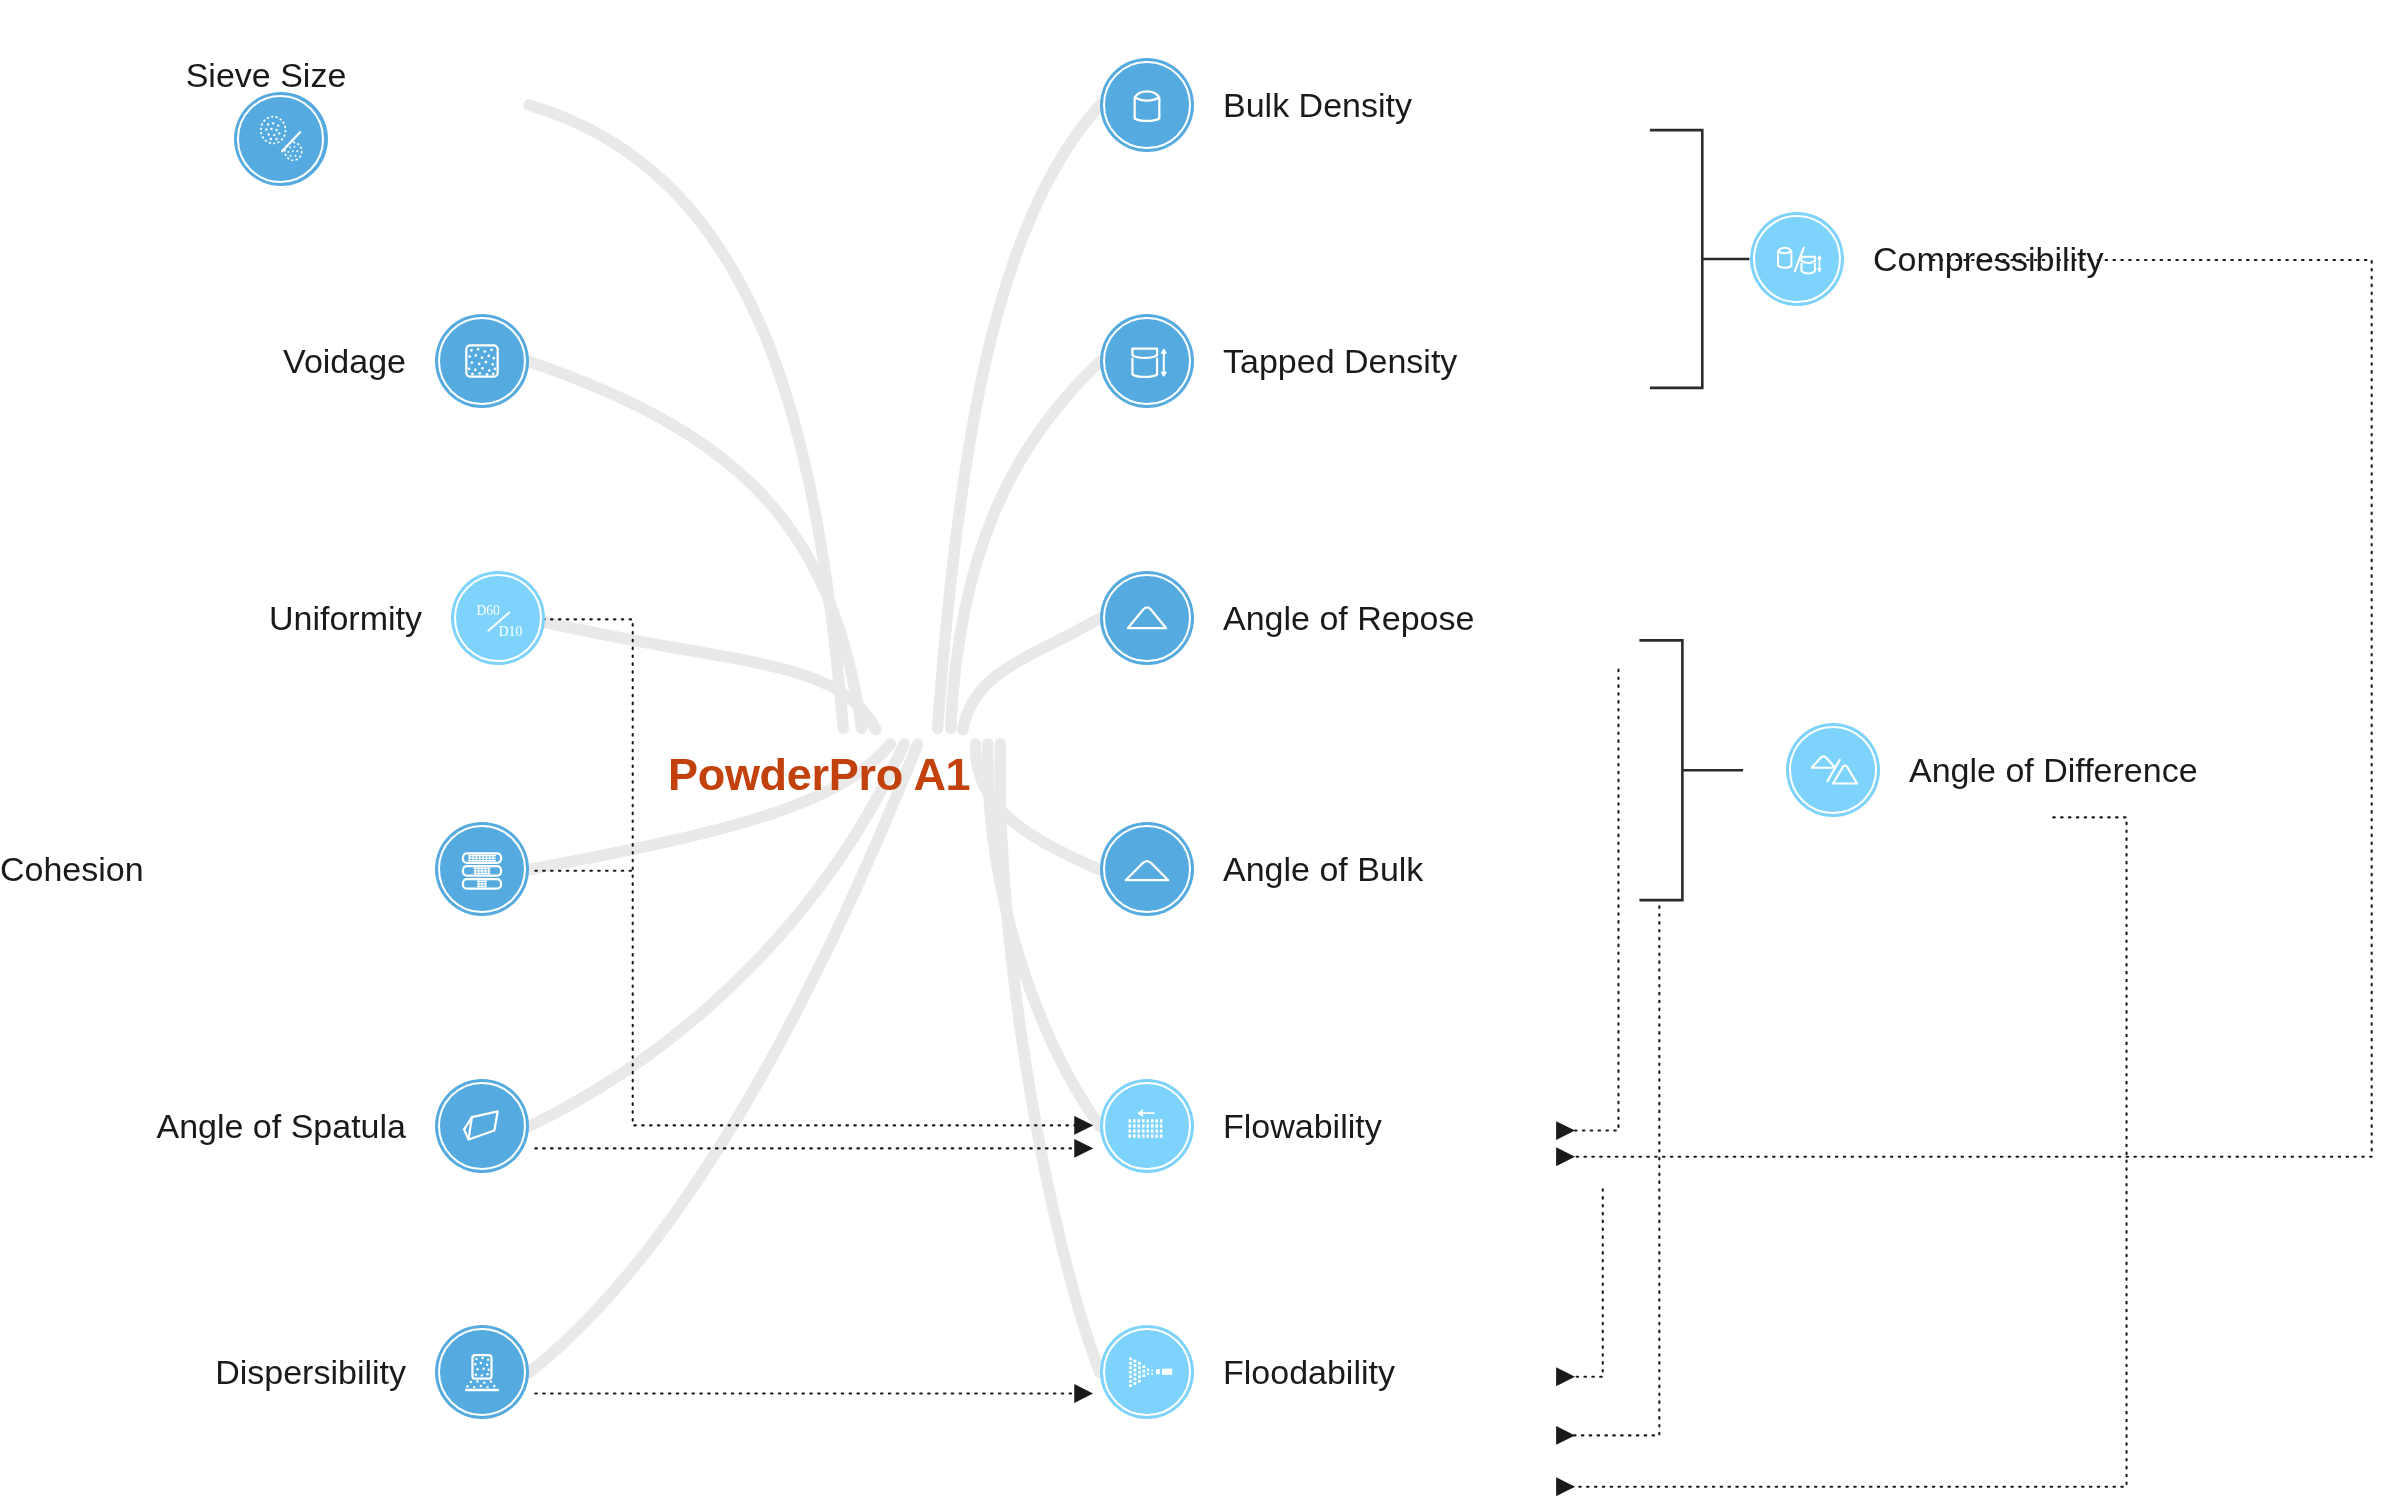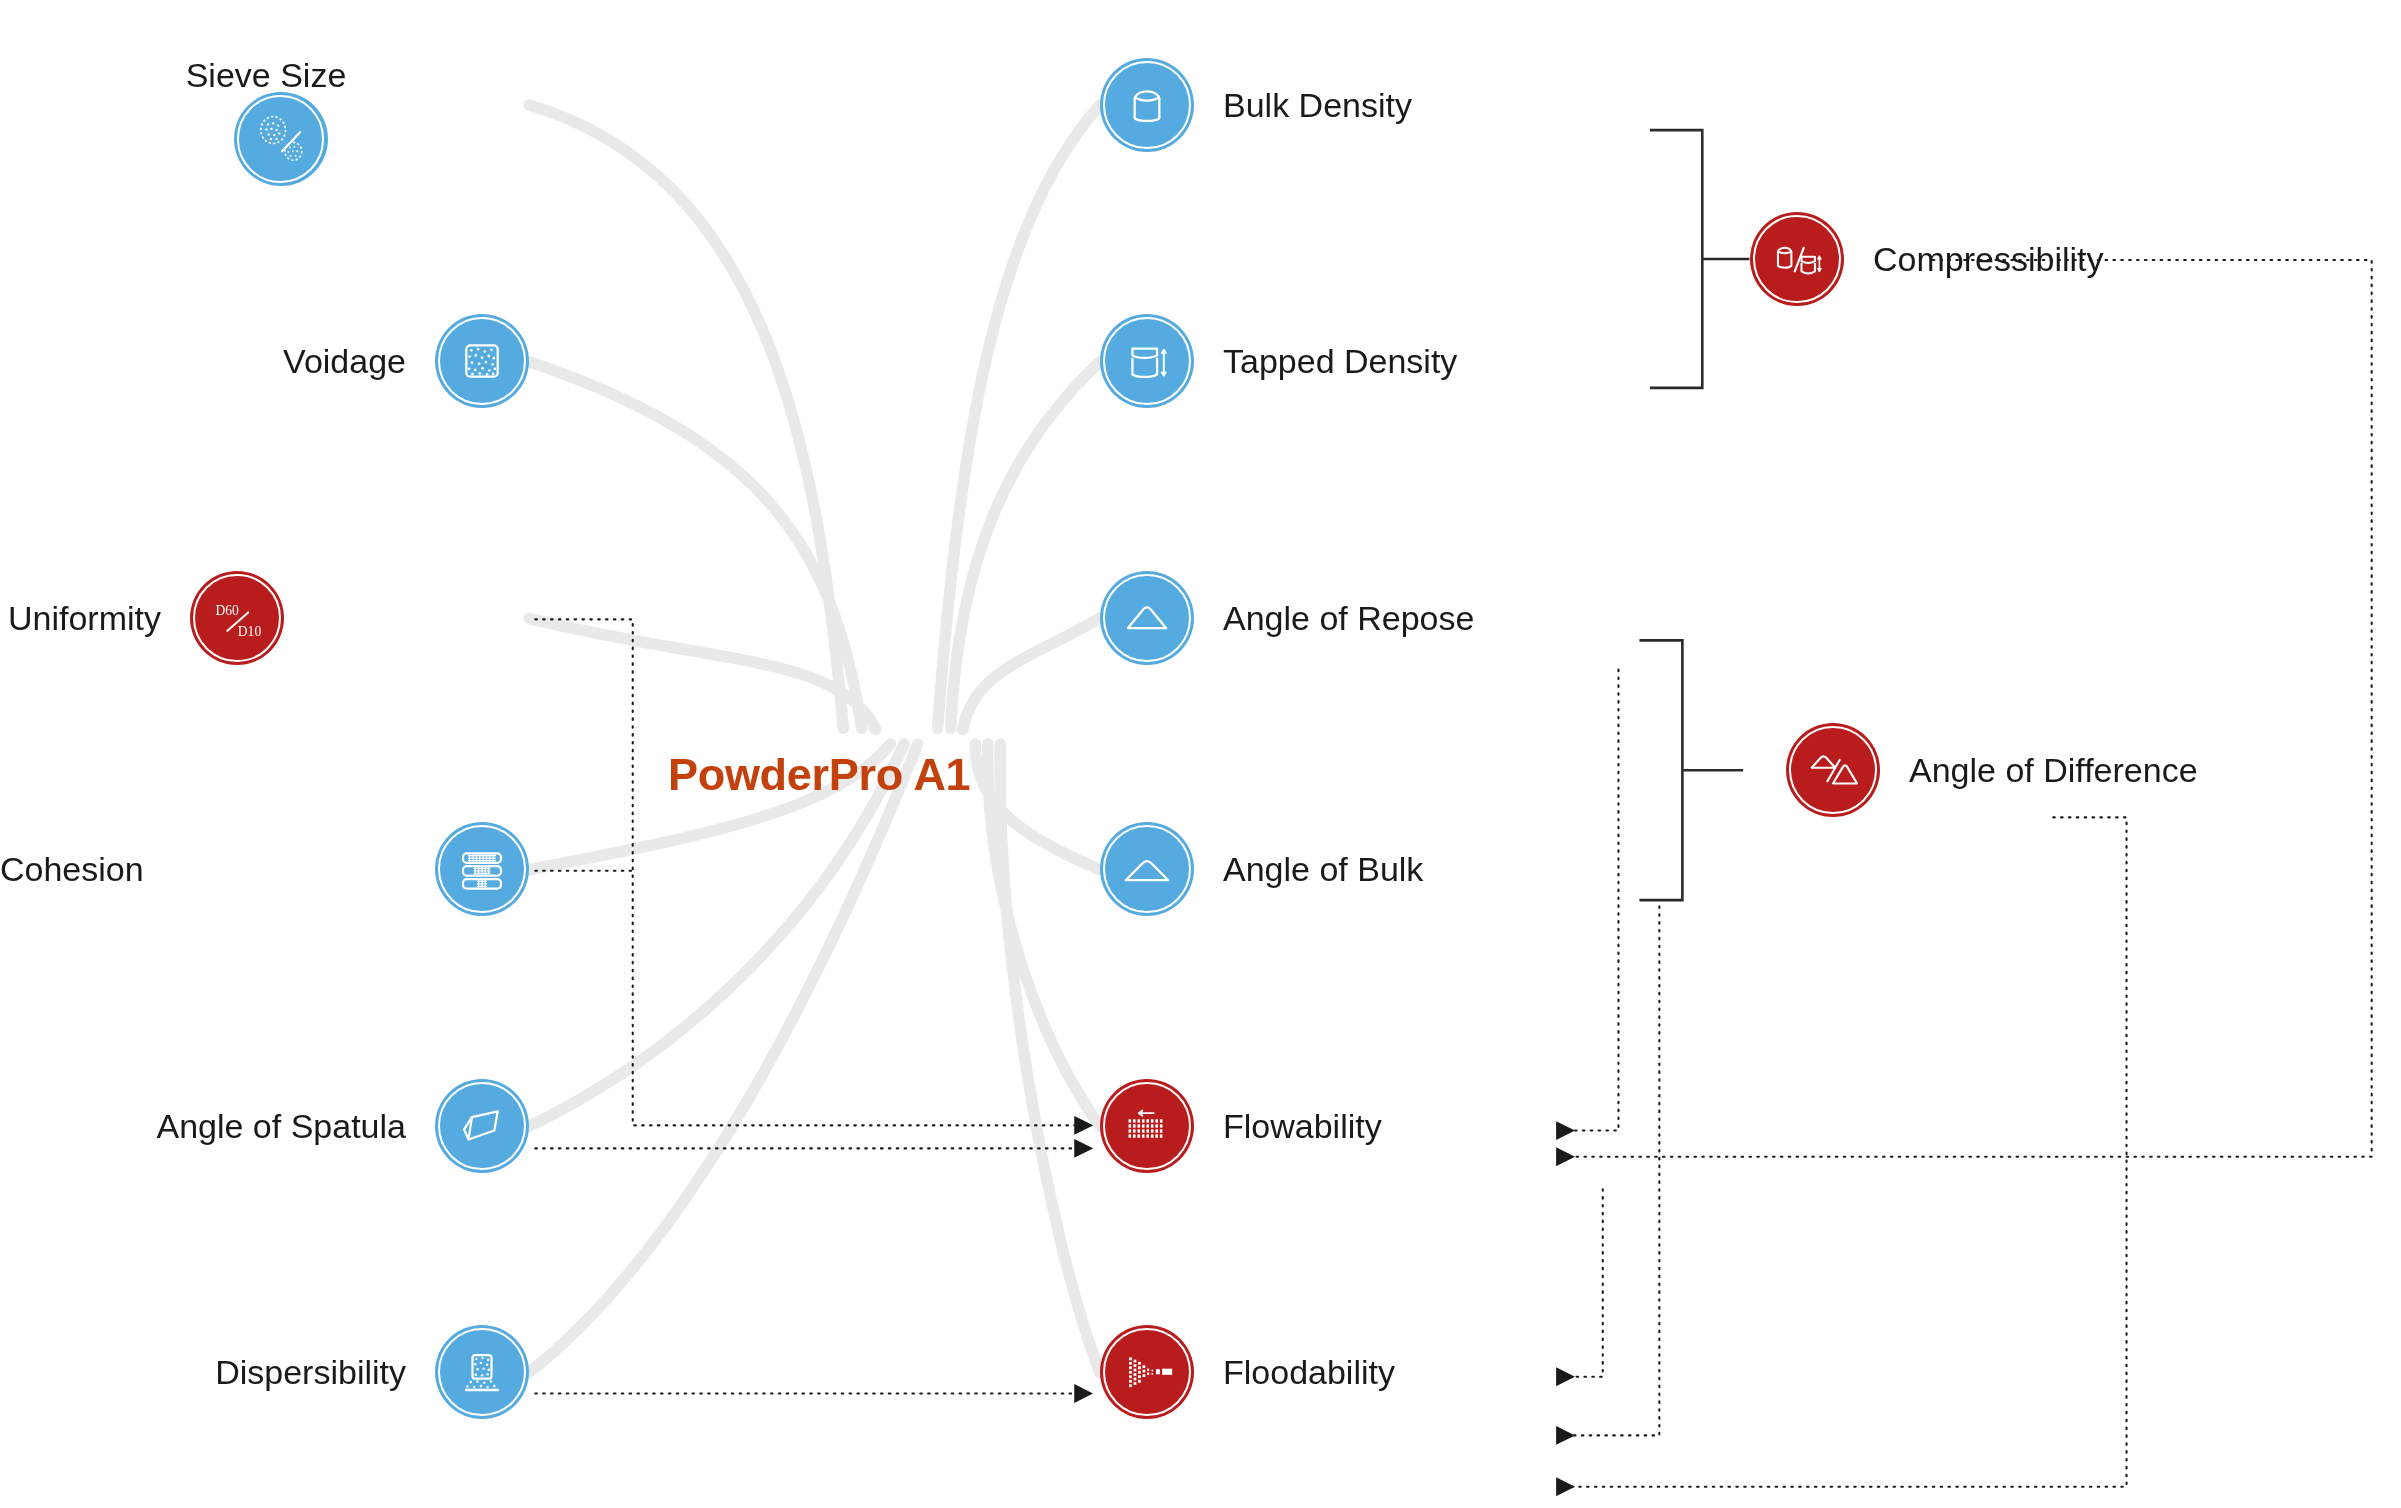--- a/index.html
+++ b/index.html
@@ -5,21 +5,21 @@
   html,body{margin:0;padding:0;background:#ffffff;}
   body{width:2401px;height:1509px;overflow:hidden;font-family:"Liberation Sans",sans-serif;}
   #stage{position:relative;width:2401px;height:1509px;background:#fff;}
   #wires{position:absolute;inset:0;width:2401px;height:1509px;}
   .node{position:absolute;display:flex;align-items:center;}
   .disc{position:relative;width:94px;height:94px;border-radius:50%;
         display:flex;align-items:center;justify-content:center;flex:0 0 auto;}
   .disc::after{content:"";position:absolute;inset:3.1px;border-radius:50%;
         border:2.6px solid #ffffff;pointer-events:none;}
   .disc.blue{background:#55abdf;}
-  .disc.green{background:#b91c1c;}
+  .disc.green{background:#7dd3fc;}
   .disc svg{width:56px;height:56px;display:block;position:relative;z-index:2;}
   .lbl{font-size:34px;color:#1a1a1a;white-space:nowrap;line-height:1;}
   .lbl.left{text-align:right;margin-right:29px;}
   .lbl.right{margin-left:29px;}
   .ratio{position:relative;z-index:2;width:73px;height:63px;}
   .ratio text{font-family:"Liberation Serif",serif;fill:#ffffff;}
   #center-title{position:absolute;font-size:45px;font-weight:bold;color:#c2410c;
         white-space:nowrap;letter-spacing:-0.3px;}
 </style>
 </head>
@@ -154,21 +154,21 @@
             <circle cx="73" cy="64" r="2.4"></circle>
           <circle cx="33" cy="73" r="2.4"></circle>
             <circle cx="46" cy="72" r="2.4"></circle>
             <circle cx="59" cy="74" r="2.4"></circle>
             <circle cx="70" cy="73" r="2.4"></circle>
         </g>
       </svg>
     </div>
   </div>
 
-  <div class="node" style="left:8px;top:571px;width:529px;justify-content:flex-start;">
+  <div class="node" style="left:16px;top:571px;width:529px;justify-content:flex-end;">
     <div class="lbl left">Uniformity</div>
     <div class="disc green">
       <svg class="ratio" viewBox="0 0 140 120">
         <text x="16" y="52" font-size="34">D60</text>
         <line x1="46" y1="92" x2="98" y2="46" stroke="#fff" stroke-width="5" stroke-linecap="round"></line>
         <text x="72" y="104" font-size="34">D10</text>
       </svg>
     </div>
   </div>
 

